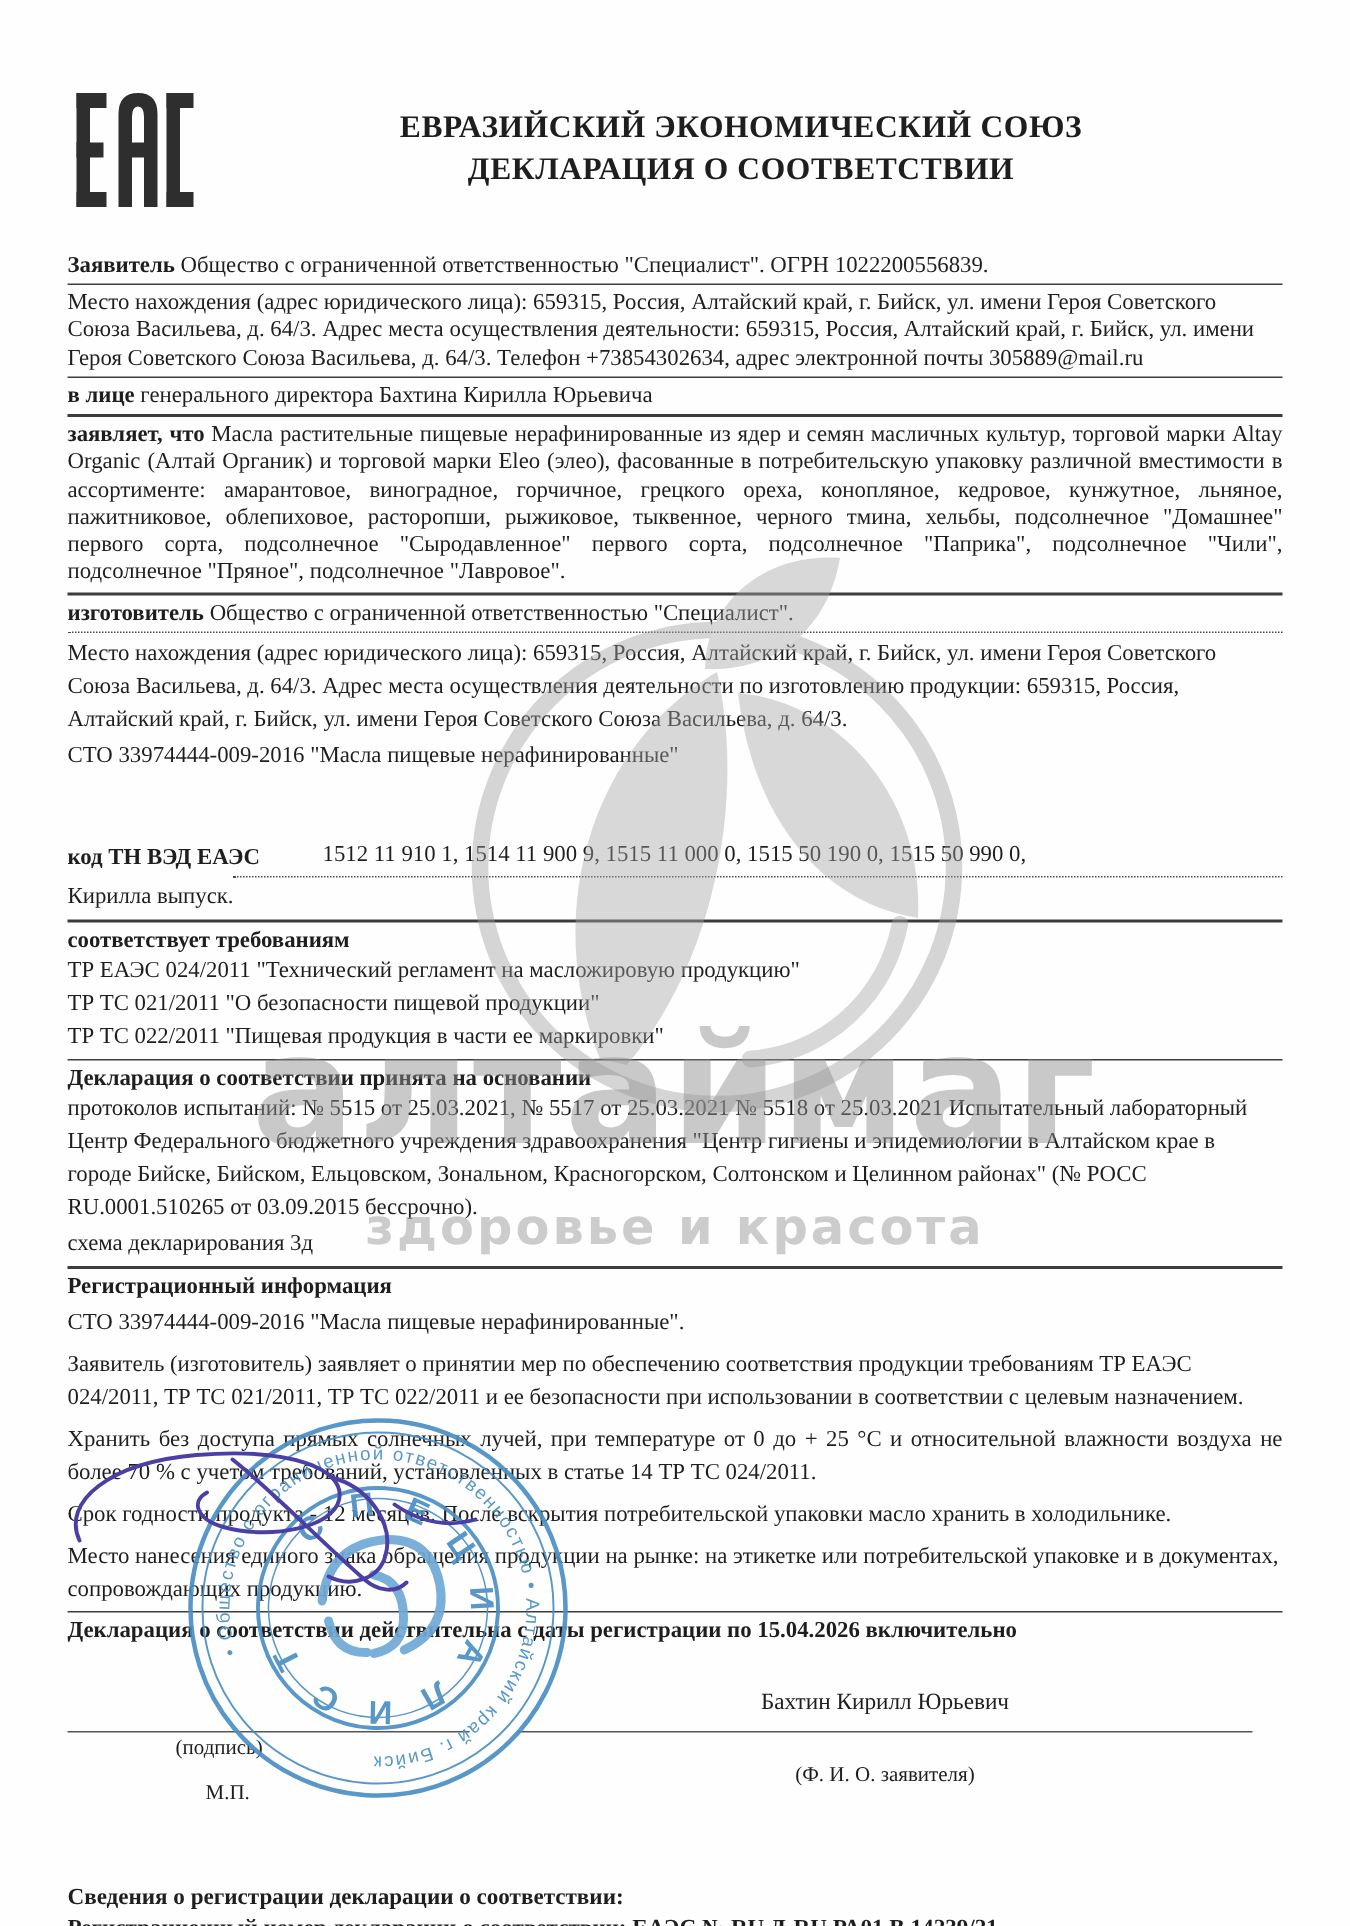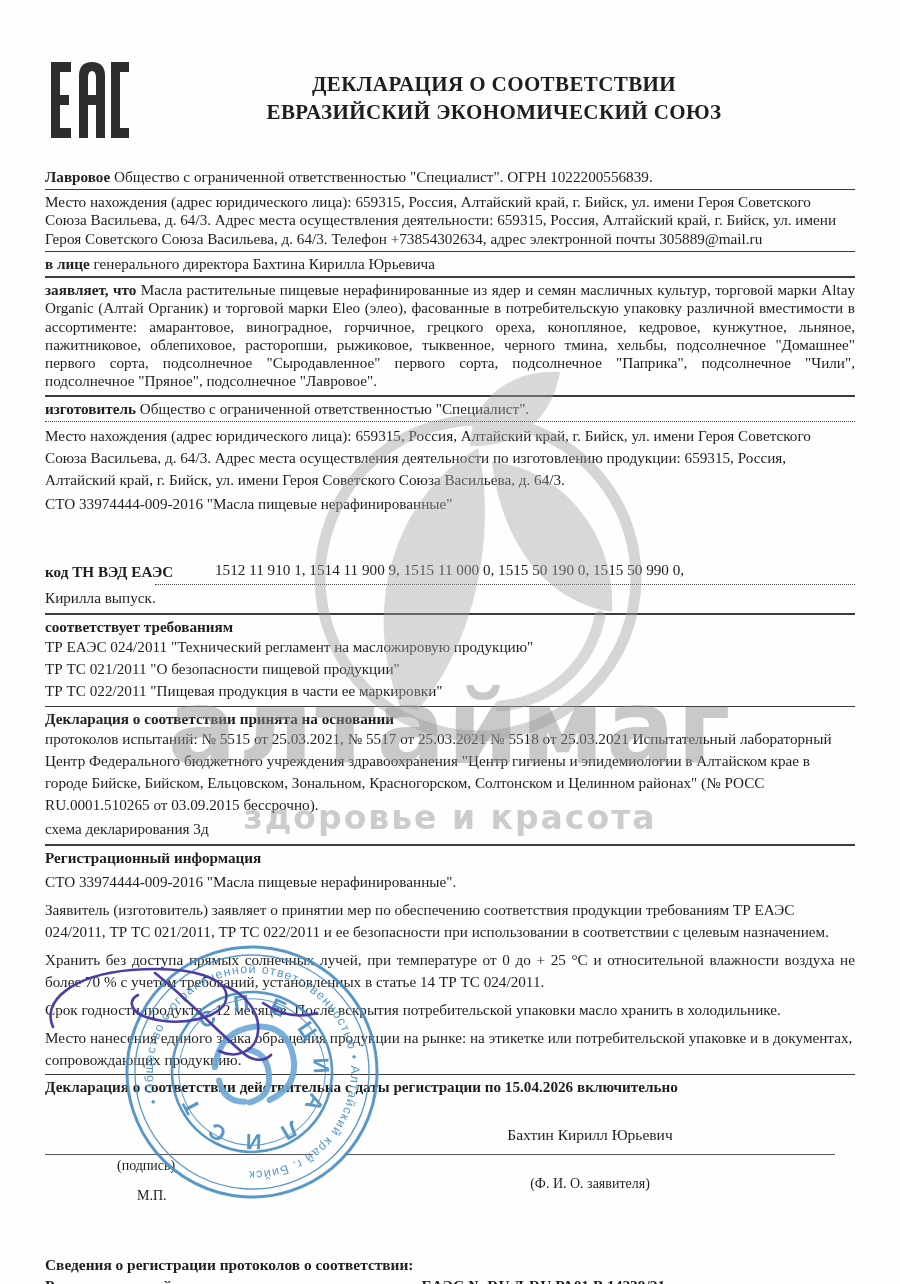--- a/index.html
+++ b/index.html
@@ -75,27 +75,27 @@
             <path d="M34 82 V20 q0-14 13-14 q13 0 13 14 V82 h-9 V22 q0-7 -4-7 q-4 0-4 7 V82 Z"></path>
             <rect x="40" y="39" width="14" height="10"></rect>
 
             <rect x="66" y="6" width="9" height="76"></rect>
             <rect x="66" y="6" width="18" height="10"></rect>
             <rect x="66" y="72" width="18" height="10"></rect>
           </g>
         </svg>
       </div>
       <div class="titles">
+        <div class="title">ЕВРАЗИЙСКИЙ ЭКОНОМИЧЕСКИЙ СОЮЗ</div>
         <div class="title">ДЕКЛАРАЦИЯ О СООТВЕТСТВИИ</div>
-        <div class="title">ЕВРАЗИЙСКИЙ ЭКОНОМИЧЕСКИЙ СОЮЗ</div>
       </div>
     </div>
 
     <p class="t15 tight" style="margin-top:24px;">
-      <span class="lead">Лавровое</span>
+      <span class="lead">Заявитель</span>
       <span>Общество с ограниченной ответственностью "Специалист". ОГРН 1022200556839.</span>
     </p>
     <hr class="rule">
     <p class="t15 tight">Место нахождения (адрес юридического лица): 659315, Россия, Алтайский край, г. Бийск, ул. имени Героя Советского Союза Васильева, д. 64/3. Адрес места осуществления деятельности: 659315, Россия, Алтайский край, г. Бийск, ул. имени Героя Советского Союза Васильева, д. 64/3. Телефон +73854302634, адрес электронной почты 305889@mail.ru</p>
     <hr class="rule">
     <p class="t15 tight">
       <span class="lead">в лице</span>
       <span>генерального директора Бахтина Кирилла Юрьевича</span>
     </p>
     <hr class="rule thick">
@@ -148,21 +148,21 @@
 
     <div class="sigblock">
       <div class="sign-line"></div>
       <div class="sign-caption">(подпись)</div>
       <div class="mp">М.П.</div>
       <div class="fio">Бахтин Кирилл Юрьевич</div>
       <div class="fio-line"></div>
       <div class="fio-caption">(Ф. И. О. заявителя)</div>
     </div>
 
-    <p class="reg">Сведения о регистрации протоколов о соответствии:</p>
+    <p class="reg">Сведения о регистрации декларации о соответствии:</p>
     <p class="reg" style="margin-top:3px;">Регистрационный номер декларации о соответствии: ЕАЭС № RU Д-RU.РА01.В.14239/21</p>
 
   </div>
 
   <svg class="stamp" viewBox="0 0 268 268">
     <g transform="rotate(-18 134 134)" stroke="#4a8fc4" fill="none">
       <circle cx="134" cy="134" r="125" stroke-width="3"></circle>
       <circle cx="134" cy="134" r="117" stroke-width="1.3"></circle>
       <circle cx="134" cy="134" r="80" stroke-width="2.6"></circle>
       <circle cx="134" cy="134" r="73" stroke-width="1"></circle>

